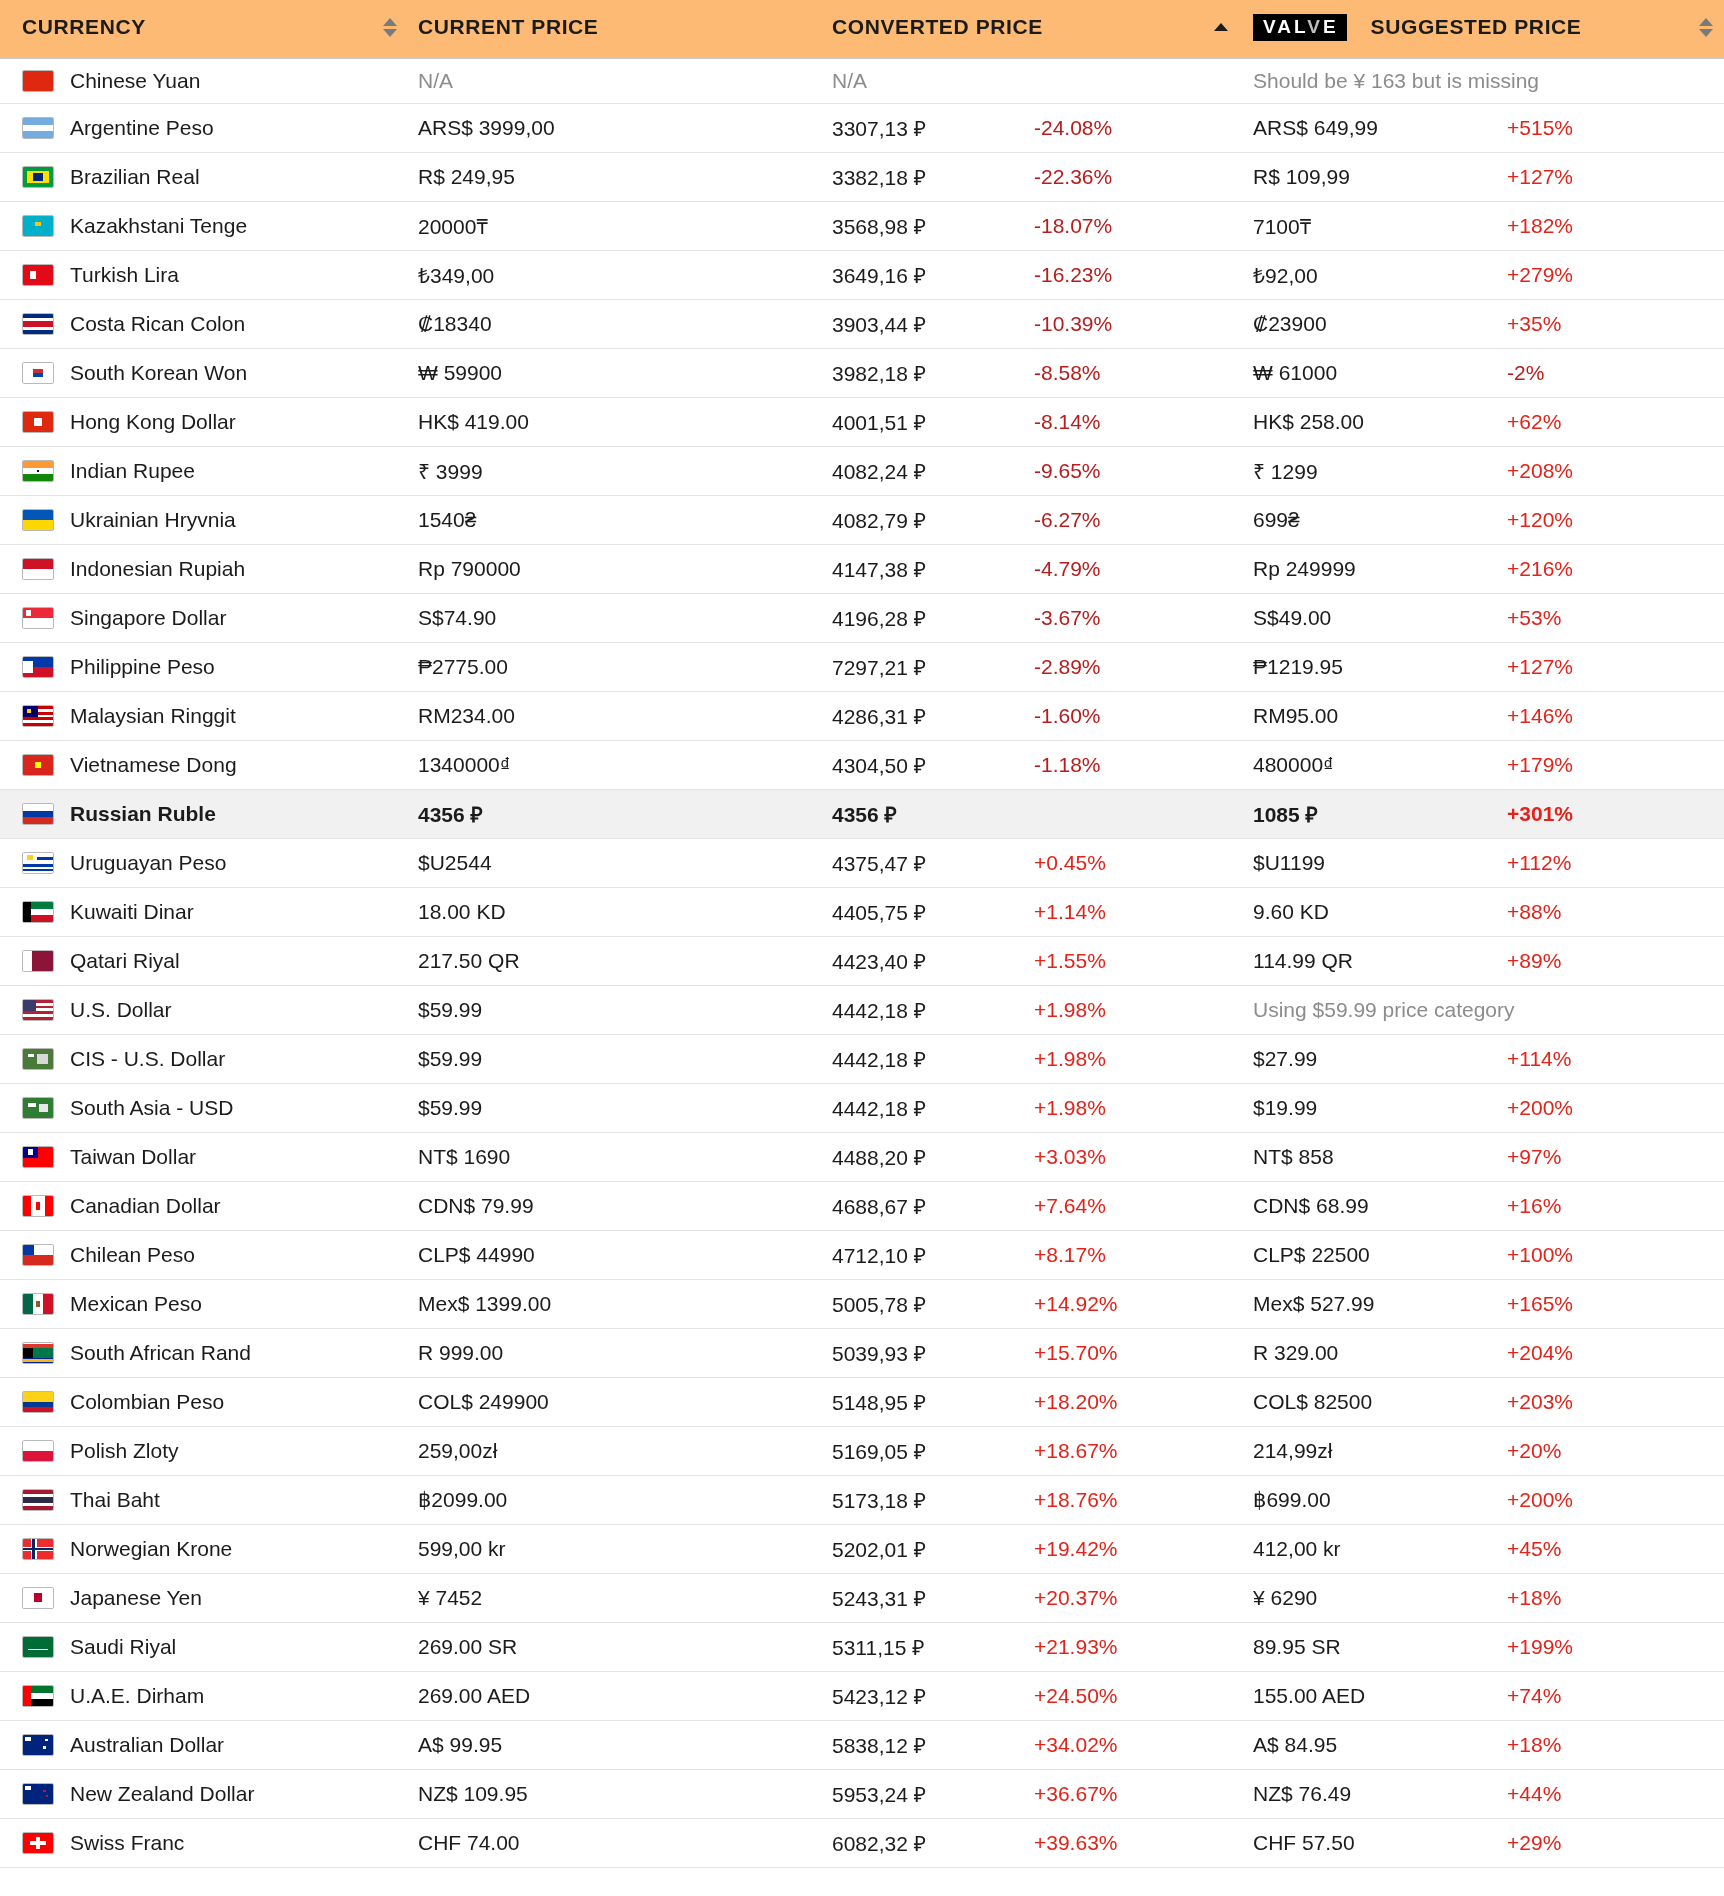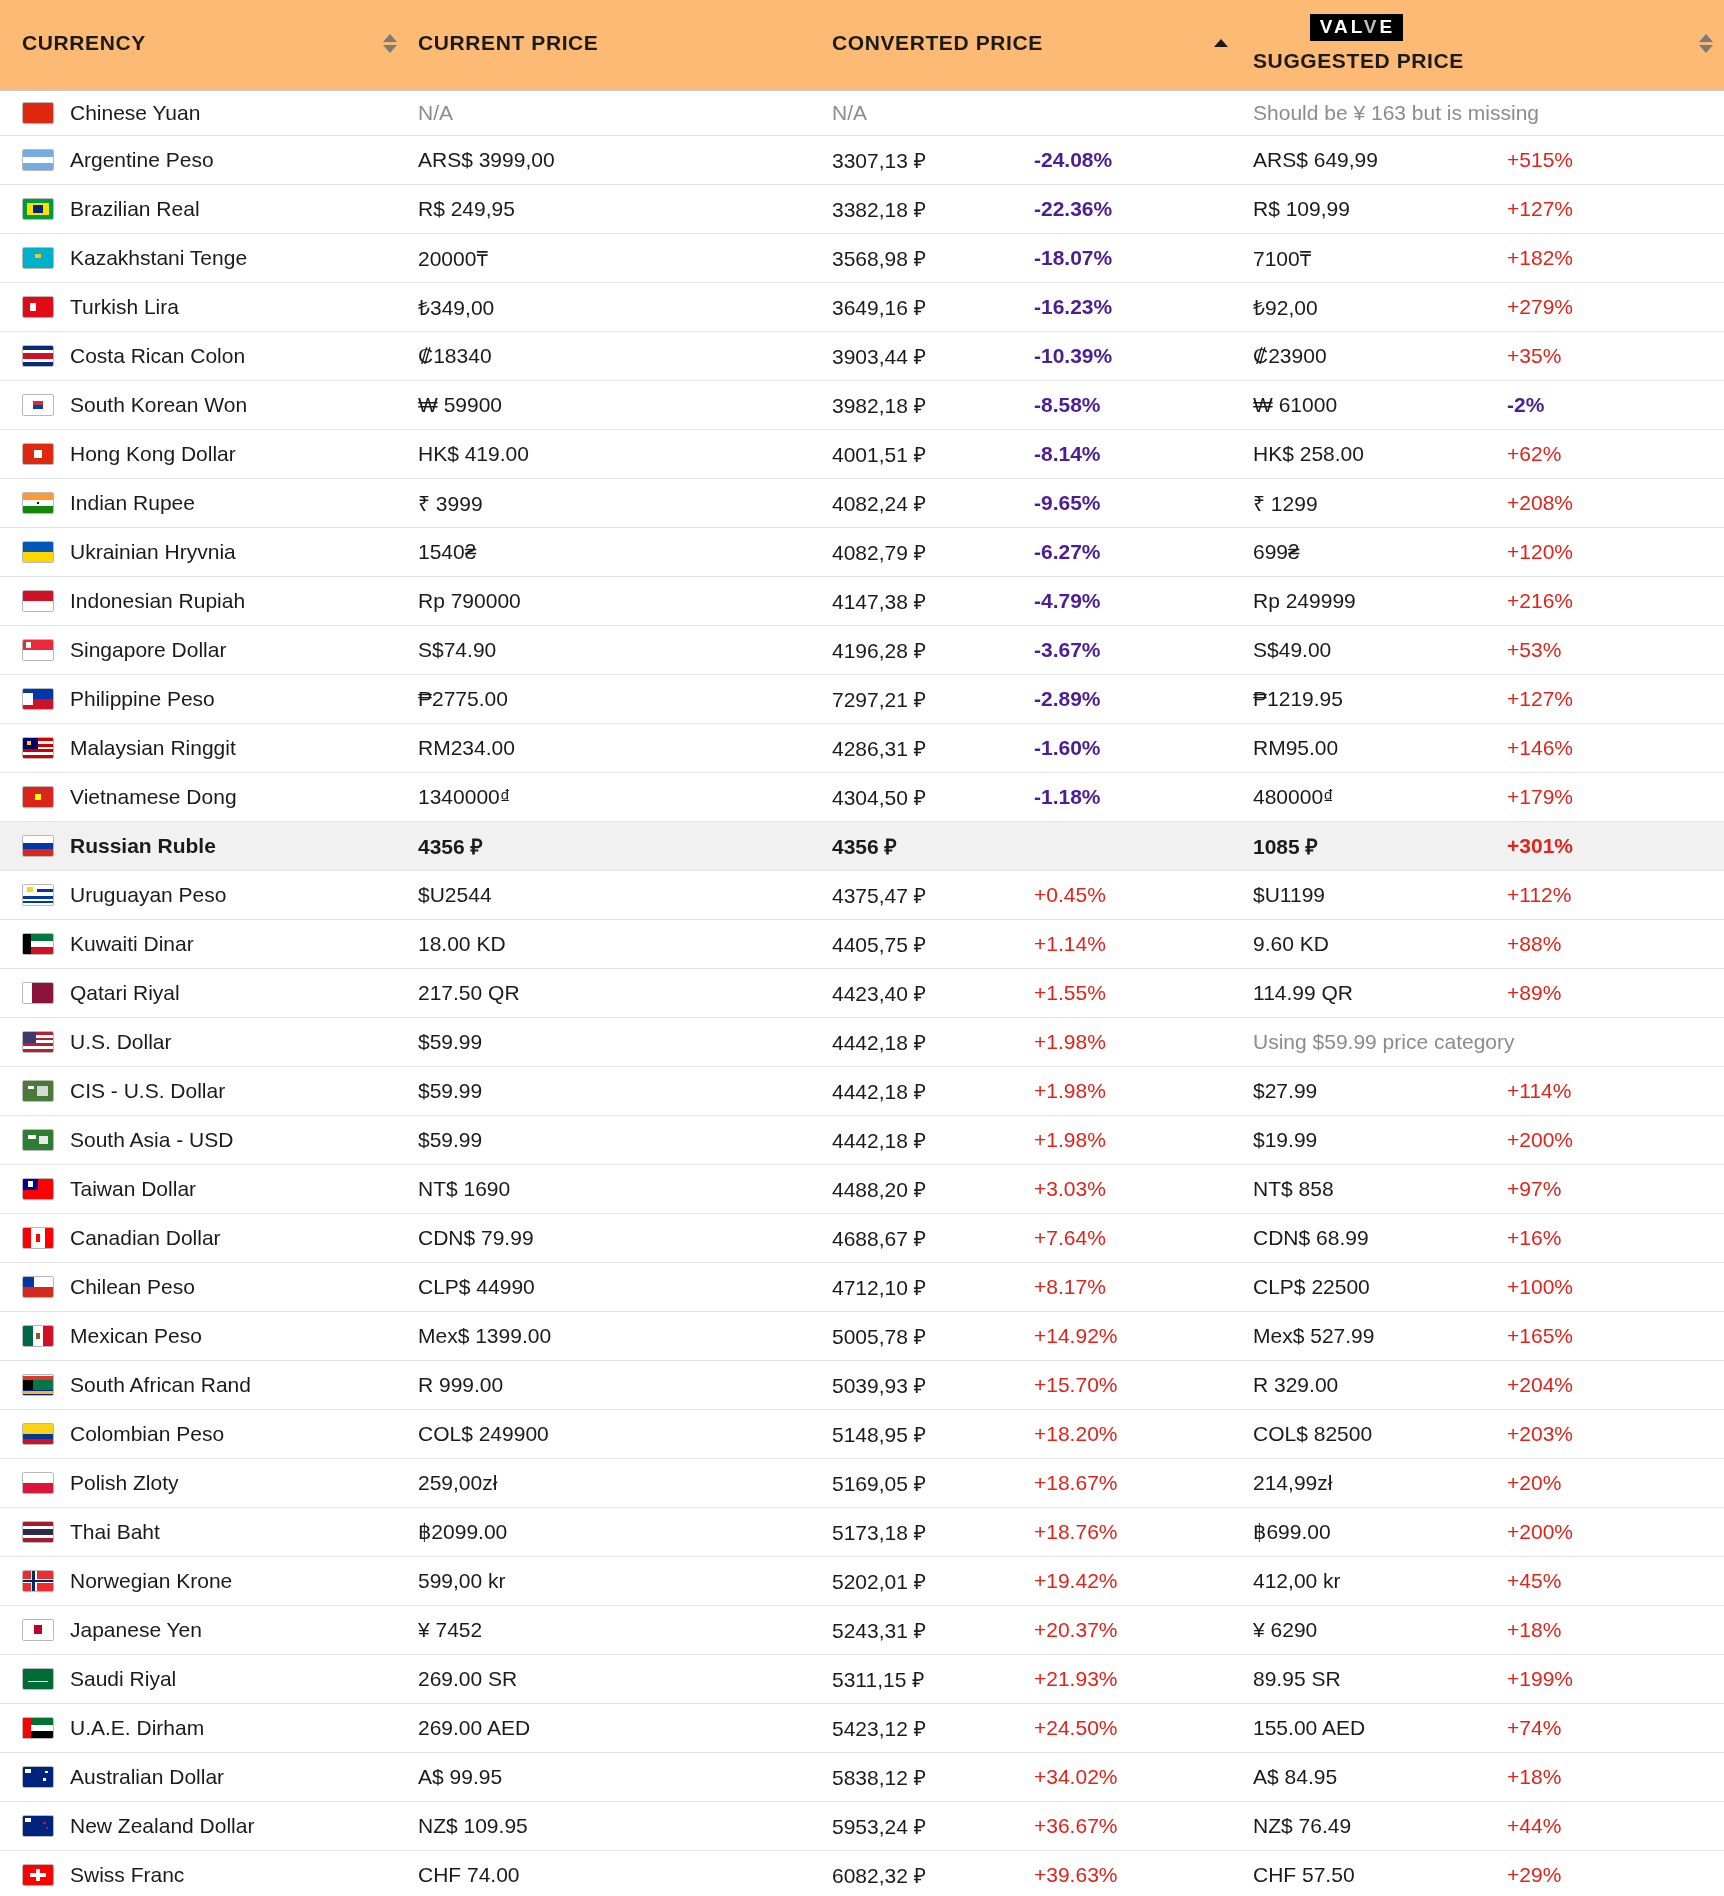--- a/index.html
+++ b/index.html
@@ -111,21 +111,21 @@
     border-radius: 2px;
     overflow: hidden;
     position: relative;
     background: #eee;
   }
   .flag i {
     position: absolute;
     display: block;
   }
   .muted { color: #8c8c8c; }
-  .neg { color: #4c1d95; font-weight: bold; }
+  .neg { color: #b91c1c; }
   .pos { color: #e2231a; }
   td.conv-cell { padding-left: 14px; }
   td.sug-cell  { padding-left: 14px; }
   td.diff-cell { padding-left: 8px; }
 </style>
 </head>
 <body>
 
 <table class="price-table">
   <colgroup>
@@ -155,21 +155,21 @@
       <th class="th-converted-group" colspan="2">
         <div class="th-inner spread">
           <span>CONVERTED PRICE</span>
           <span class="sort-icon active-asc">
               <span class="tri-up"></span>
             </span>
         </div>
       </th>
       <th class="th-suggested-group" colspan="2">
         <div class="th-inner spread">
-          <span class="th-inner" style="gap:8px;flex-direction:column;">
+          <span class="th-inner" style="gap:20px;">
             <span class="valve-badge">VAL<span class="v-dim">V</span>E</span>
             <span>SUGGESTED PRICE</span>
           </span>
           <span class="sort-icon">
               <span class="tri-up"></span>
               <span class="tri-down"></span>
             </span>
         </div>
       </th>
     </tr>

